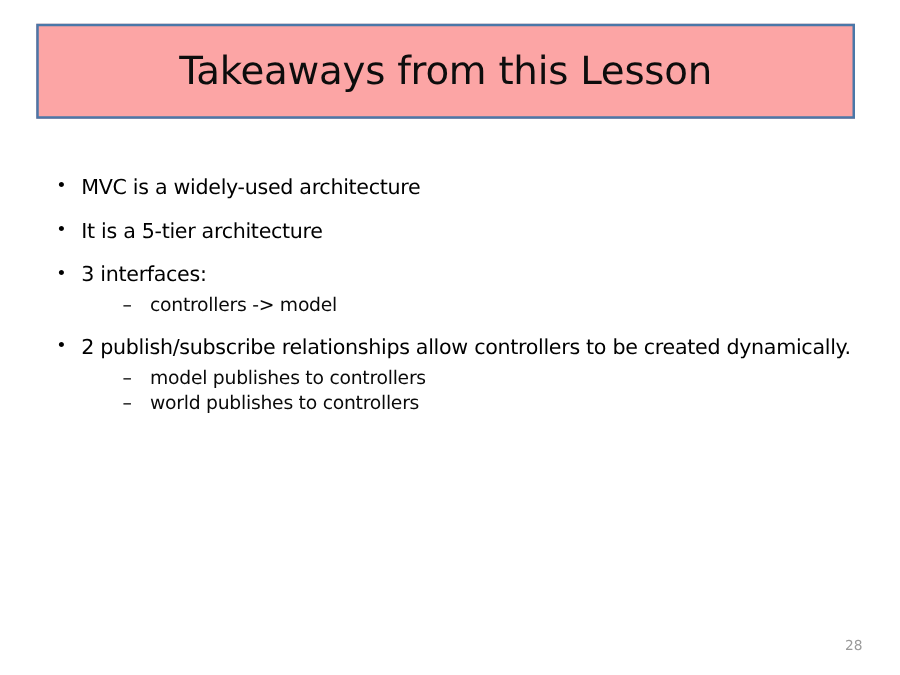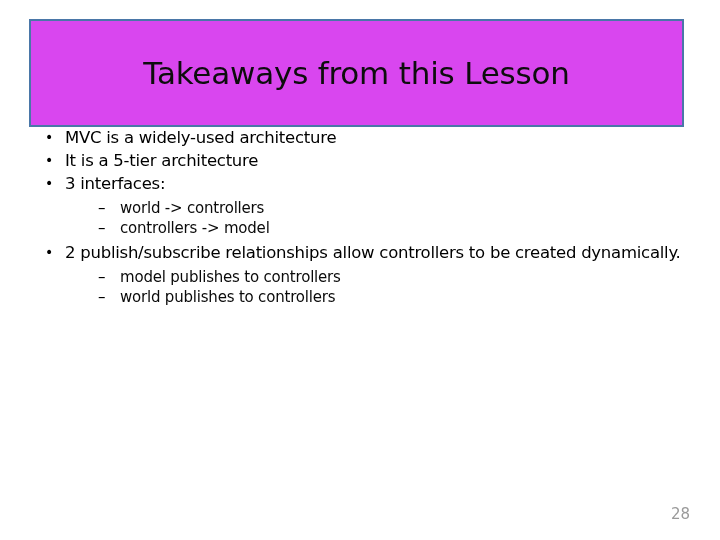--- a/index.html
+++ b/index.html
@@ -21,24 +21,24 @@
     inset: 0;
     background: #ffffff;
   }
 
   
   #title-box {
     position: absolute;
     left: 29px;
     top: 19px;
     width: 655px;
-    height: 108px;
+    height: 76px;
     box-sizing: border-box;
     border: 2px solid #4a77a8;
-    background: #d946ef;
+    background: #fca5a5;
     display: flex;
     align-items: center;
     justify-content: center;
     text-align: center;
   }
   #title-text {
     font-family: "DejaVu Sans", sans-serif;
     font-size: 31px;
     font-weight: 400;
     letter-spacing: -0.2px;
@@ -66,20 +66,21 @@
     font-family: "DejaVu Sans", sans-serif;
     font-size: 16.5px;
     line-height: 23px;
     color: #000000;
     margin: 0 0 0 0;
     letter-spacing: -0.25px;
     max-width: 619px;
   }
   li.b1 > .btext {
     display: block;
+    margin-top: 12px;
   }
   li.b1::before {
     content: "\2022";
     position: absolute;
     left: 9px;
     top: 0;
     font-size: 14px;
     line-height: 23px;
     color: #000000;
   }
@@ -109,21 +110,21 @@
   }
 
   .gap-after { margin-bottom: 2px; }
 
   
   #page-number {
     position: absolute;
     right: 30px;
     bottom: 18px;
     font-family: "DejaVu Sans", sans-serif;
-    font-size: 15px;
+    font-size: 11px;
     color: #9a9a9a;
     line-height: 1;
   }
 </style>
 </head>
 <body>
 
 <div id="slide">
 
   <div id="title-box">
@@ -140,23 +141,20 @@
 
       <li class="b1">
         <span class="btext">It is a 5-tier architecture</span>
       </li>
 
 
       <li class="b1 gap-after">
         <span class="btext">3 interfaces:</span>
         <ul class="lvl2">
           <li class="b2">
-            <span>world -&gt; controllers</span>
-          </li>
-          <li class="b2">
             <span>controllers -&gt; model</span>
           </li>
         </ul>
       </li>
 
       <li class="b1 gap-after">
         <span class="btext">2 publish/subscribe relationships allow controllers to be created dynamically.</span>
         <ul class="lvl2">
           <li class="b2">
             <span>model publishes to controllers</span>

